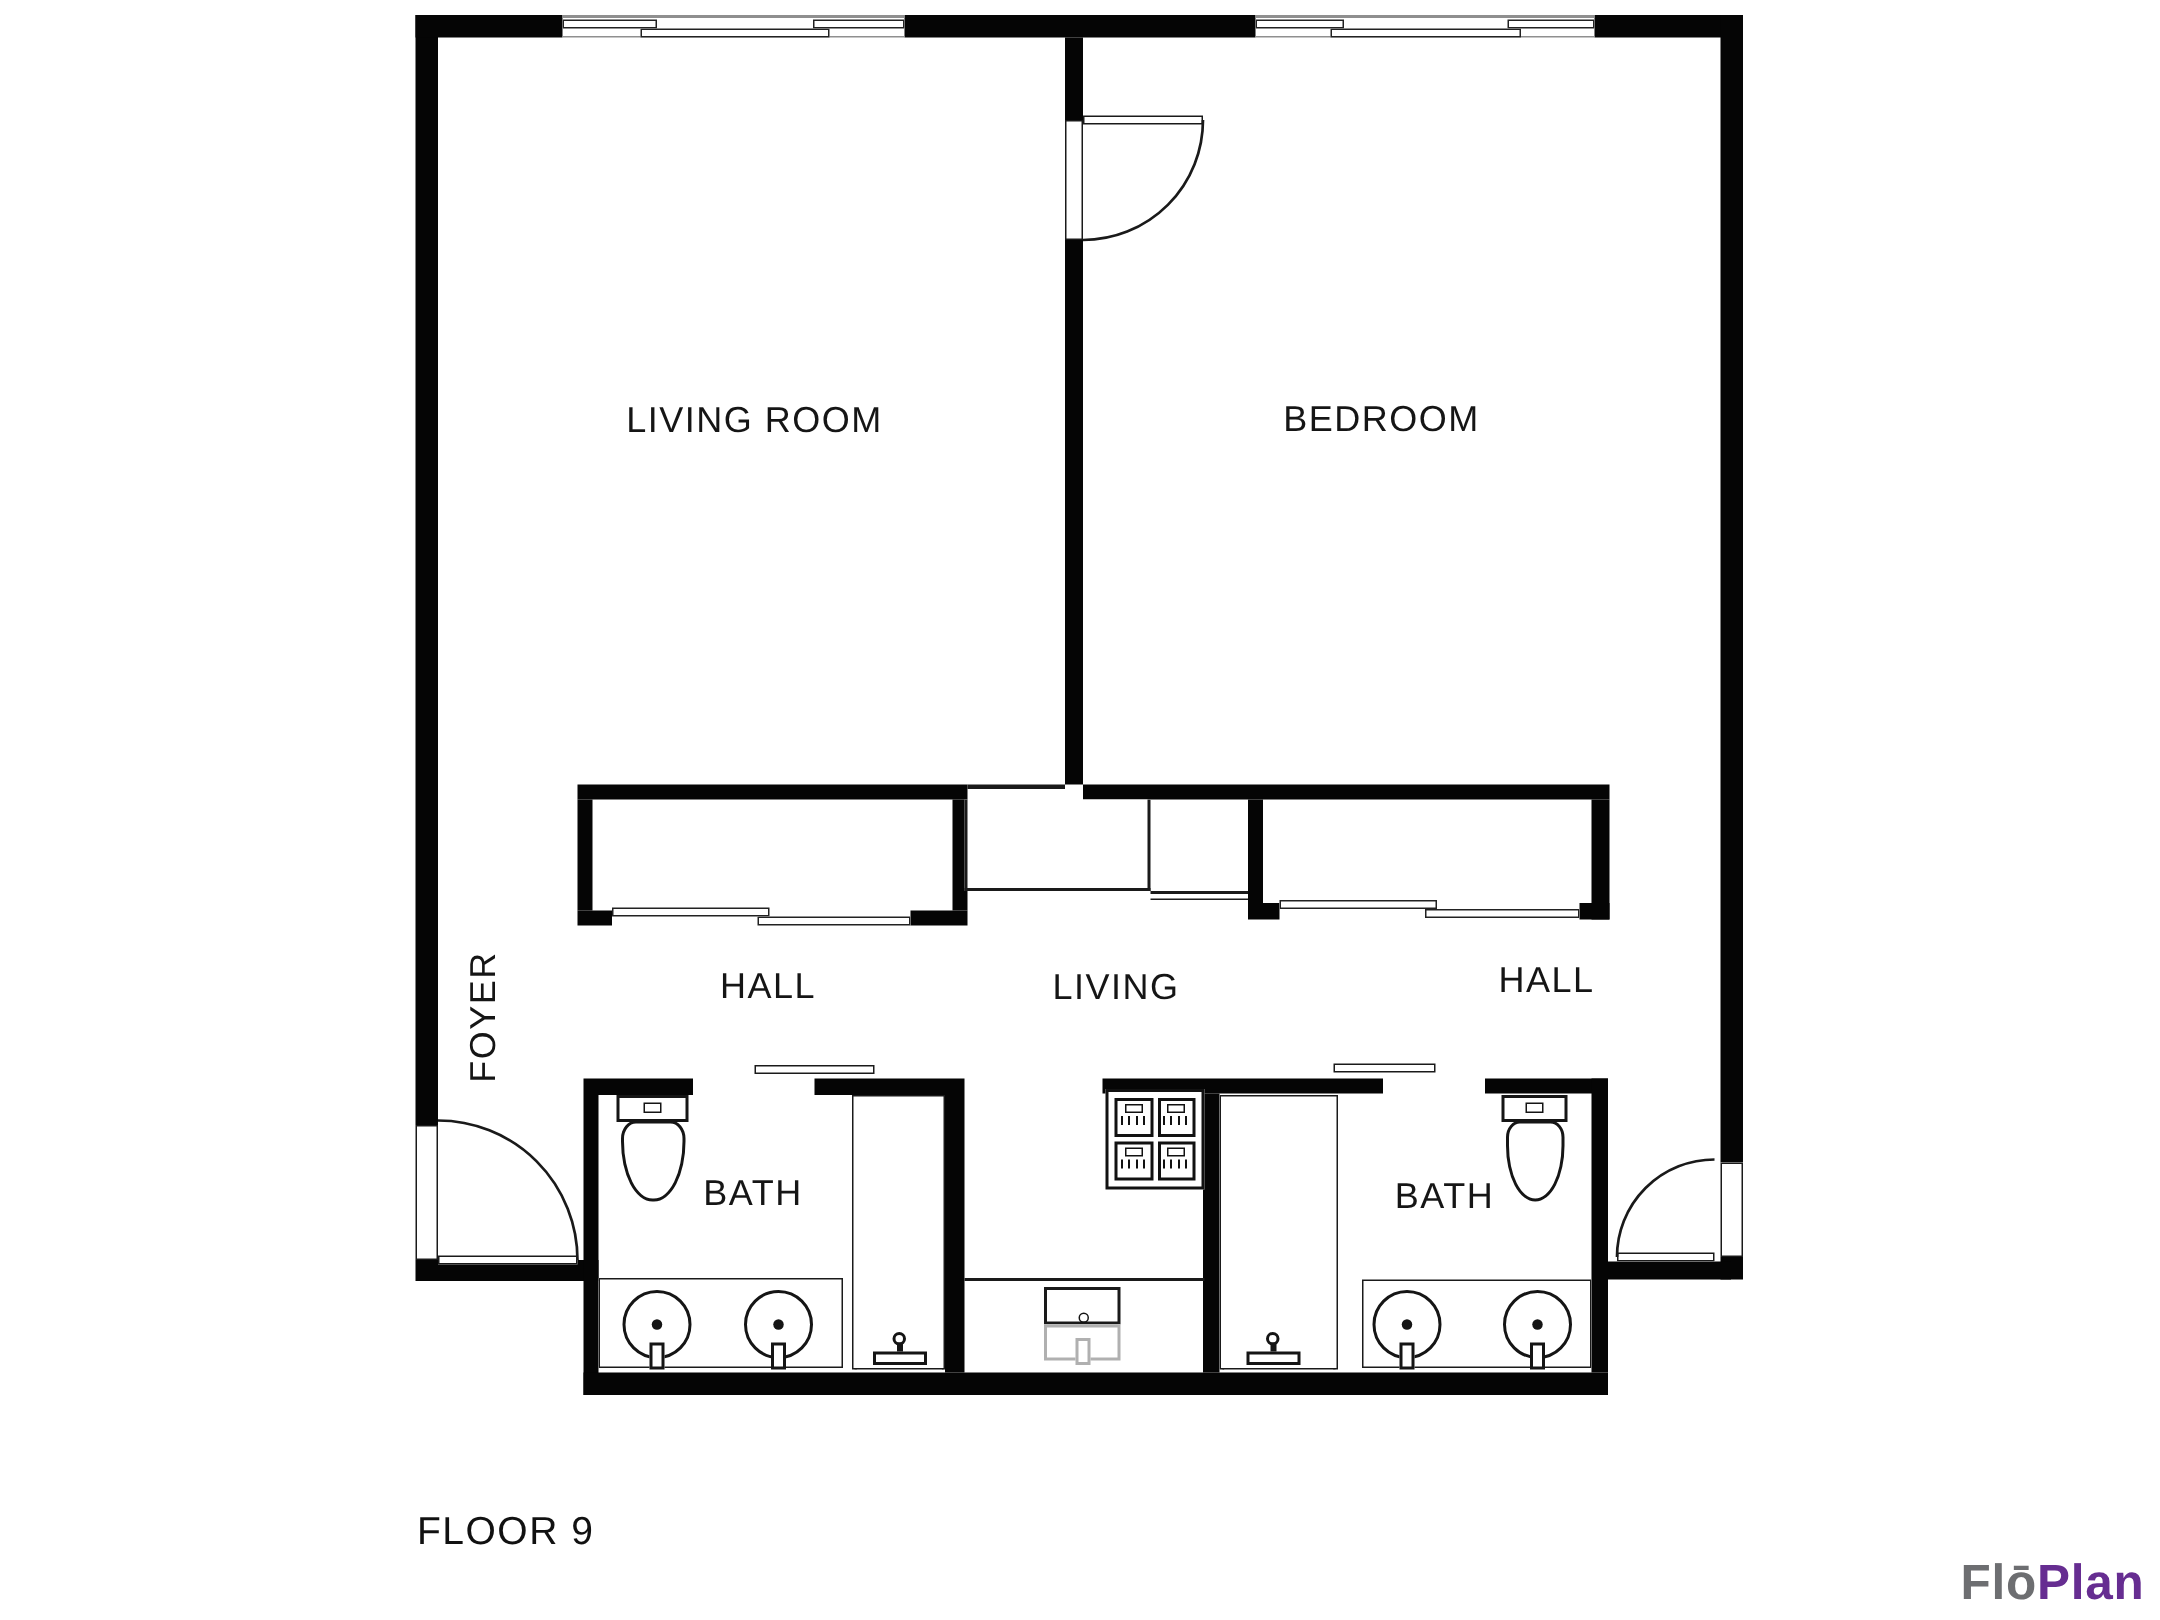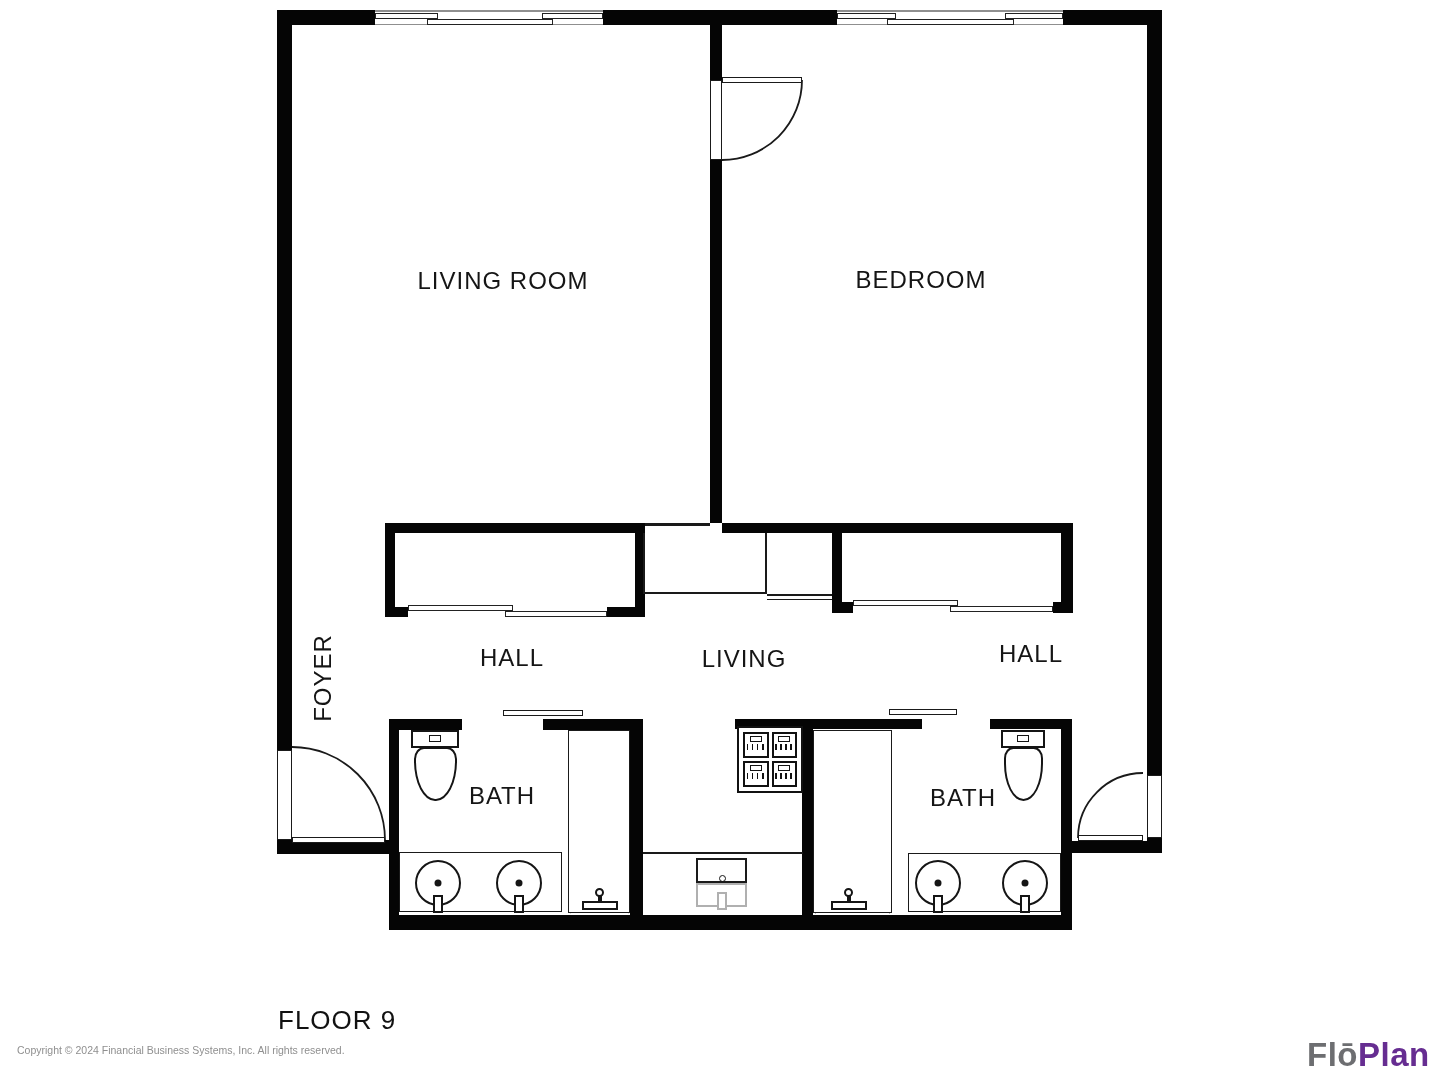--- a/index.html
+++ b/index.html
@@ -190,17 +190,16 @@
   <div class="lab" style="left:921px;top:280px">BEDROOM</div>
   <div class="lab" style="left:512px;top:658px">HALL</div>
   <div class="lab" style="left:744px;top:659px">LIVING</div>
   <div class="lab" style="left:1031px;top:654px">HALL</div>
   <div class="lab vert" style="left:323px;top:678px">FOYER</div>
   <div class="lab" style="left:502px;top:796px">BATH</div>
   <div class="lab" style="left:963px;top:798px">BATH</div>
 
   <div class="floor-label" style="left:278px;top:1005px">FLOOR 9</div>
   <div class="disc">
-    <div class="l2">Copyright © 2024 Financial Business Systems, Inc. All rights reserved.</div>
   </div>
   <div class="logo"><span class="g">Flō</span><span class="p">Plan</span></div>
 
 </div>
 
 </body></html>

